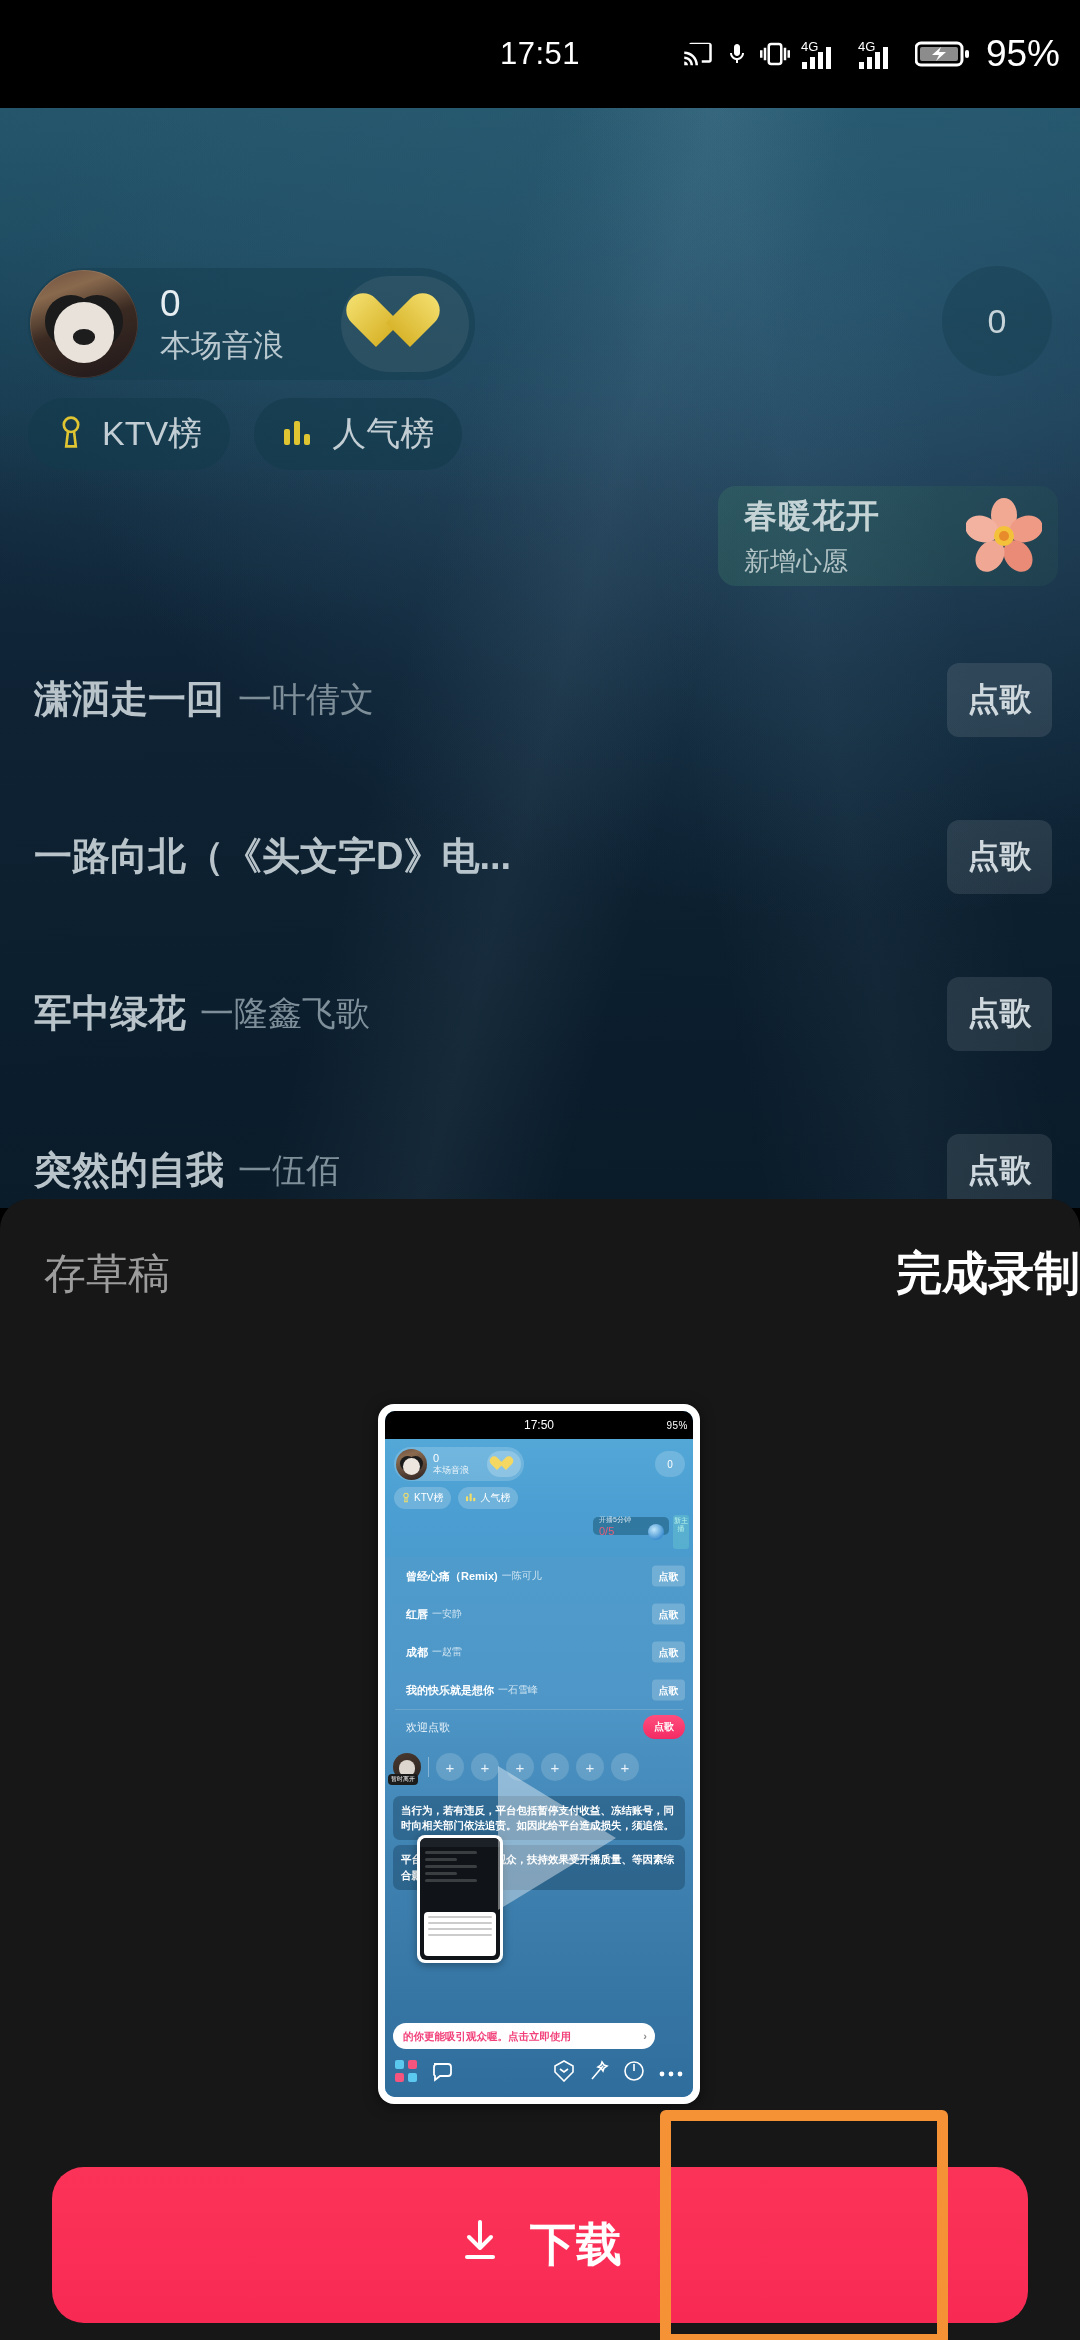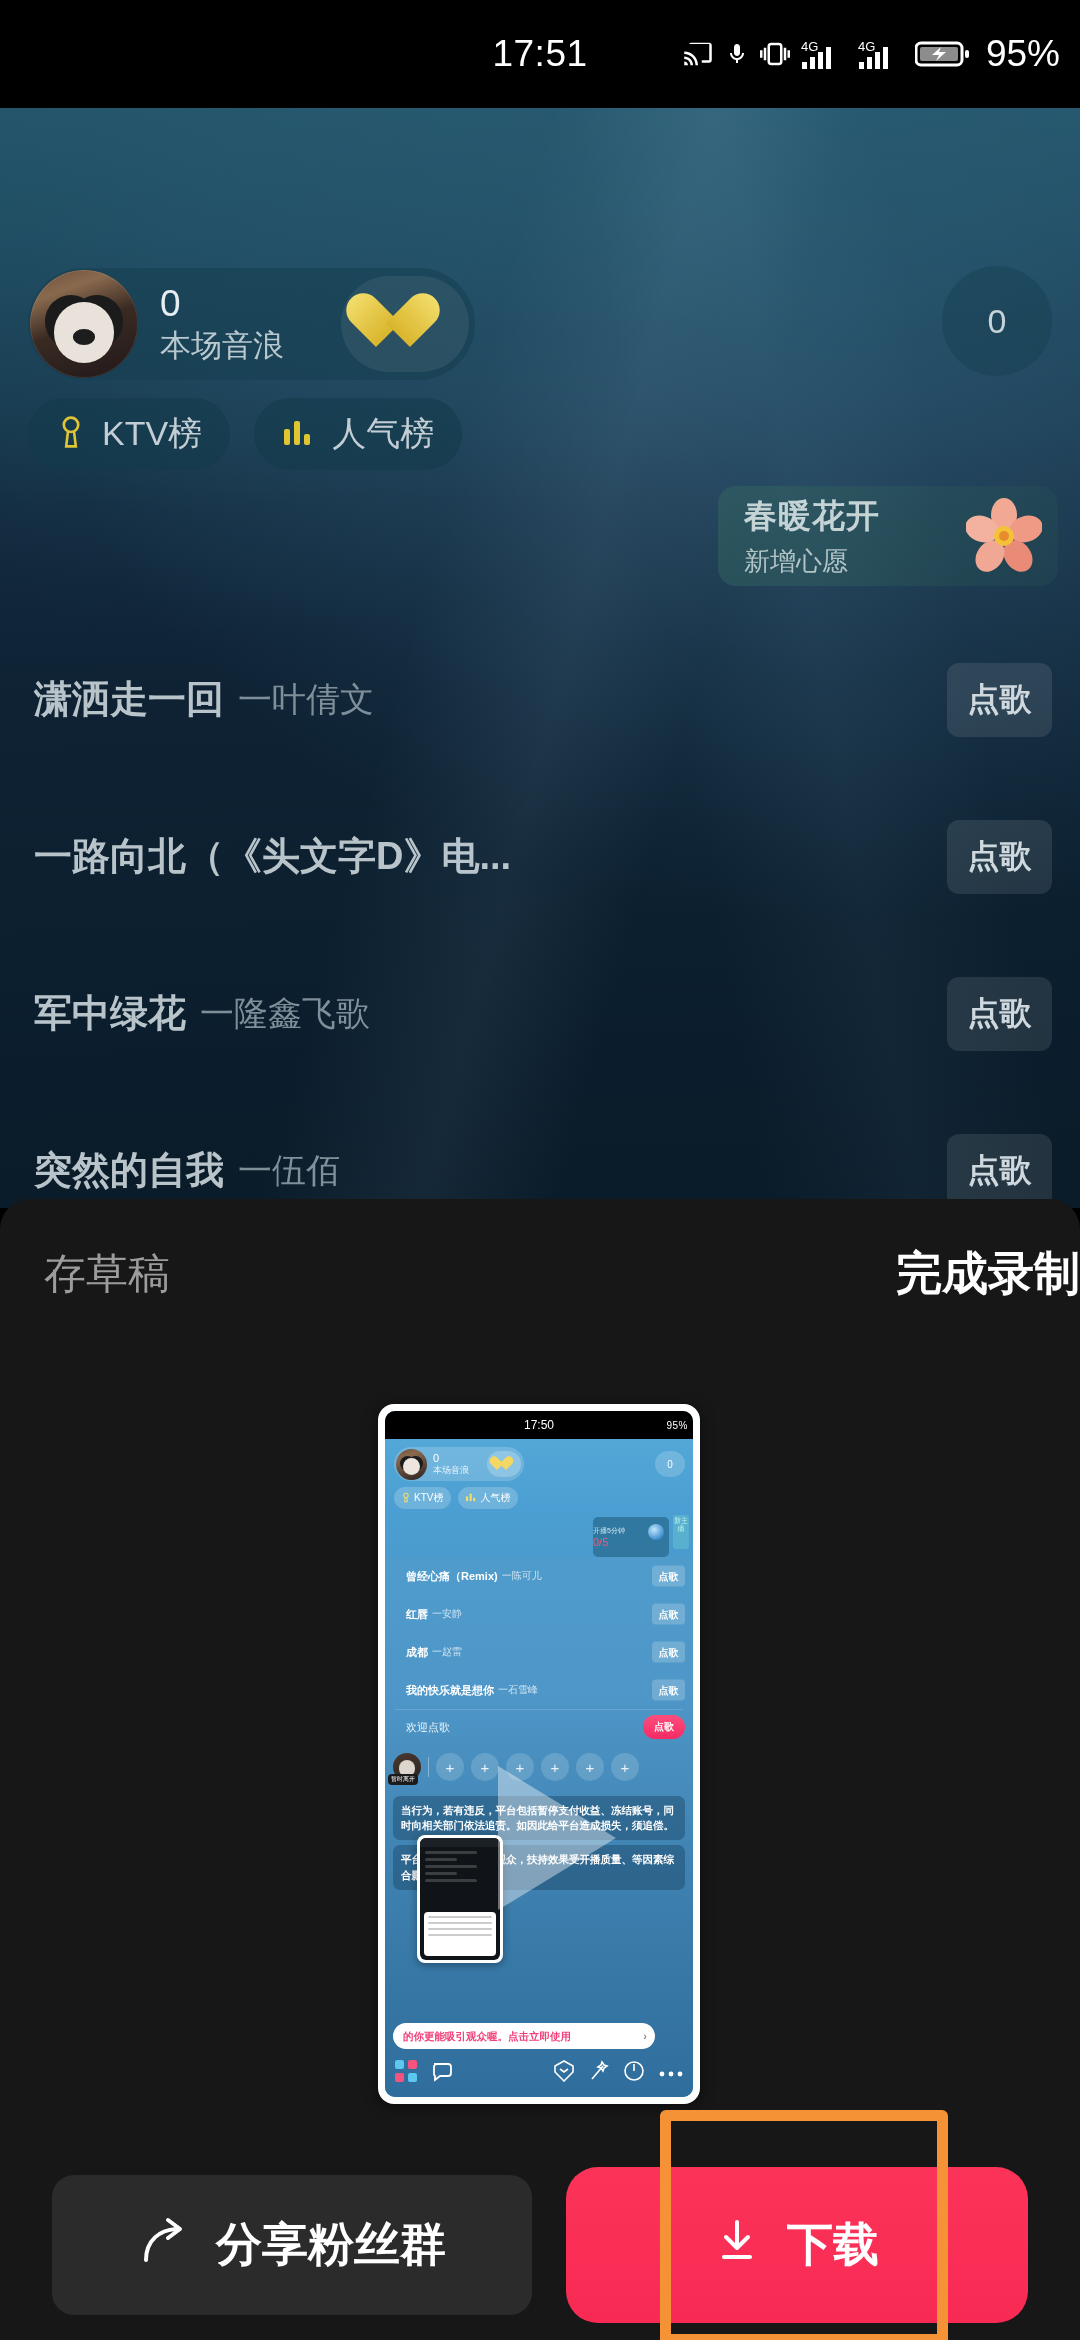--- a/index.html
+++ b/index.html
@@ -10,21 +10,21 @@
     background:#000;
   }
 
   
   .statusbar{
     position:absolute; left:0; top:0; width:1080px; height:108px;
     background:#000; color:#fff; display:flex; align-items:center;
   }
   .sb-time{
     position:absolute; left:0; right:0; text-align:center;
-    font-size:37px; font-weight:500; letter-spacing:0.5px;
+    font-size:31px; font-weight:500; letter-spacing:0.5px;
   }
   .sb-right{
     position:absolute; right:20px; top:0; height:108px;
     display:flex; align-items:center; gap:11px;
   }
   .sb-right svg{ display:block; }
   .sb-batt{ font-size:37px; font-weight:500; margin-left:4px; }
 
   
   .live{
@@ -202,23 +202,23 @@
     border-radius:13px; background:rgba(255,255,255,0.18);
     color:#fff; font-size:10px; display:flex; align-items:center; justify-content:center;
   }
   .pv-chips{ position:absolute; left:9px; top:48px; display:flex; gap:7px; }
   .pv-chip{
     height:22px; border-radius:11px; background:rgba(255,255,255,0.20);
     display:flex; align-items:center; padding:0 8px; gap:4px;
     color:#fff; font-size:10px;
   }
   .pv-task{
-    position:absolute; right:24px; top:78px; width:76px; height:40px;
+    position:absolute; right:24px; top:78px; width:76px; height:18px;
     border-radius:5px; background:rgba(30,90,120,0.55);
-    display:flex; align-items:center; padding-left:0;
+    display:flex; align-items:center; padding-left:6px;
   }
   .pv-task b{ display:block; color:#d7e8f2; font-size:7px; font-weight:400; line-height:1.3;}
   .pv-task s{ display:block; color:#e4607d; font-size:11px; text-decoration:none; line-height:1.1;}
   .pv-task-ic{
     position:absolute; right:5px; top:7px; width:16px; height:16px; border-radius:50%;
     background:radial-gradient(circle at 38% 35%,#bfe6fb,#3f8fd0 70%);
   }
   .pv-task-side{
     position:absolute; right:4px; top:76px; width:16px; height:34px;
     border-radius:3px; background:rgba(120,220,210,0.30);
@@ -469,29 +469,20 @@
   </div>
 </div>
 
 <div class="sheet">
   <div class="sheet-head">
     <div class="sheet-draft">存草稿</div>
     <div class="sheet-title">完成录制</div>
   </div>
 
   <div class="bottom-bar">
-    <div class="btn-share">
-      <span>
-        <svg width="56" height="48" viewBox="0 0 56 48" fill="none" stroke="#fff" stroke-width="4" stroke-linecap="round" stroke-linejoin="round">
-          <path d="M8 44 C8 24 22 14 38 13"></path>
-          <path d="M30 4 L42 13 L30 22"></path>
-        </svg>
-      </span>
-      <span>分享粉丝群</span>
-    </div>
     <div class="btn-download">
       <span>
         <svg width="44" height="48" viewBox="0 0 44 48" fill="none" stroke="#fff" stroke-width="4" stroke-linecap="round" stroke-linejoin="round">
           <path d="M22 6 V30"></path>
           <path d="M11 21 L22 32 L33 21"></path>
           <path d="M9 41 H35"></path>
         </svg>
       </span>
       <span>下载</span>
     </div>

